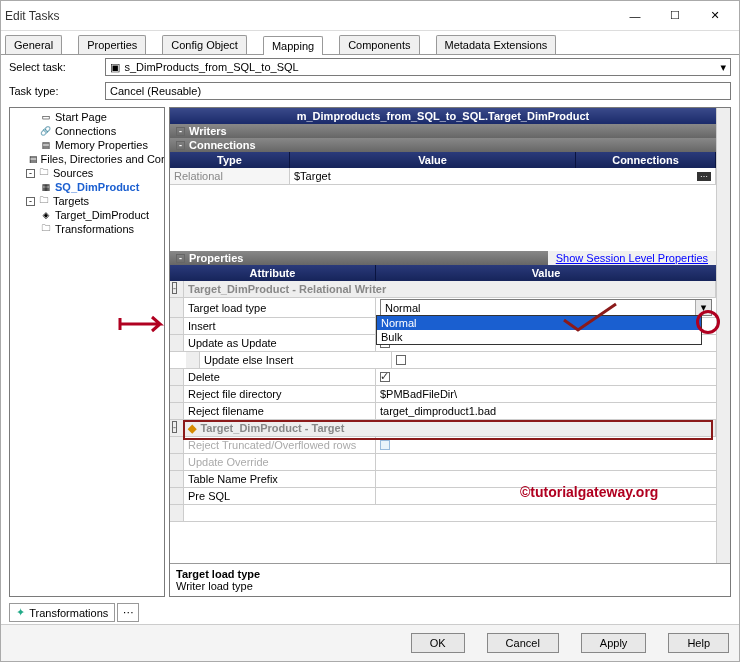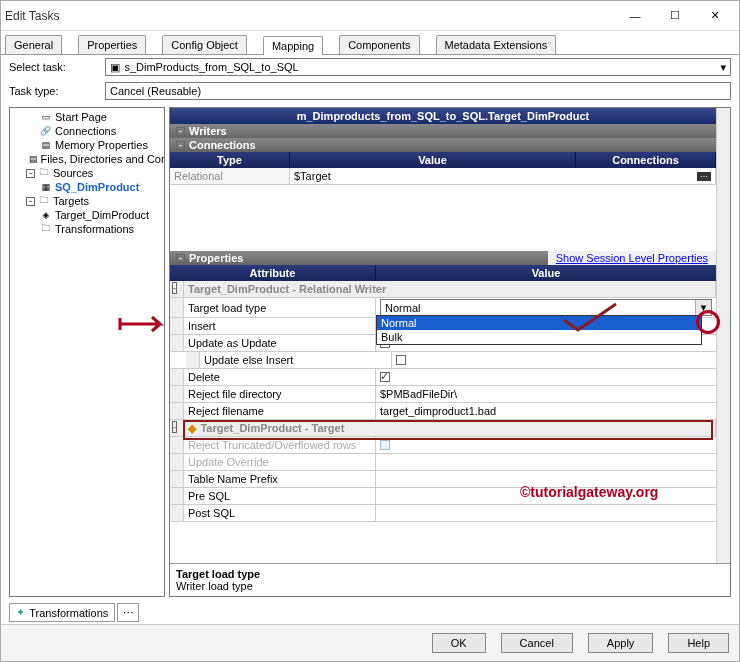--- a/index.html
+++ b/index.html
@@ -48,21 +48,21 @@
 .light-chk { width: 10px; height: 10px; border: 1px solid #9bd; display: inline-block; background:#eaf4fb; }
 .dd { flex: 1; display: flex; border: 1px solid #7a7a7a; background: #fff; align-items: stretch; height: 17px; }
 .dd .ddv { flex: 1; padding: 0 4px; display:flex; align-items:center; }
 .dd .ddbtn { width: 16px; background: #e8e8e8; border-left: 1px solid #aaa; display:flex; align-items:center; justify-content:center; }
 .dd-list { position: absolute; left: 206px; right: 14px; top: 17px; background: #fff; border: 1px solid #333; z-index: 5; }
 .dd-opt { padding: 1px 4px; }
 .dd-opt.sel { background: #1a5fd0; color: #fff; }
 .footer-desc { border-top: 1px solid #999; padding: 4px 6px; }
 .bottom-tabs { display: flex; padding: 2px 8px; gap: 2px; align-items:center; }
 .btab { border: 1px solid #999; padding: 2px 6px; background: #fff; display:flex; align-items:center; gap:4px; }
-.btn-row { display: flex; justify-content: flex-end; gap: 15px; padding: 8px 10px; border-top: 1px solid #ccc; background: #f4f4f4; }
+.btn-row { display: flex; justify-content: flex-end; gap: 22px; padding: 8px 10px; border-top: 1px solid #ccc; background: #f4f4f4; }
 .btn { border: 1px solid #888; background: #e8e8e8; padding: 3px 18px; cursor: pointer; }
 .red-arrow { position: absolute; left: 118px; top: 314px; z-index: 20; }
 .red-circle { position: absolute; border: 3px solid #b00020; border-radius: 50%; width: 24px; height: 24px; z-index: 20; }
 .red-check { position: absolute; z-index: 20; }
 .red-box { position: absolute; border: 2px solid #8b1a1a; z-index: 15; }
 .watermark { position: absolute; color: #b00020; font-weight: bold; font-size: 14px; z-index: 25; }
 .right-scroll { width: 14px; background: #eee; border-left:1px solid #ccc; }
 svg { display:block; }
 </style>
 </head>
@@ -281,21 +281,20 @@
                   <div class="attr" style="">Table Name Prefix</div>
                   <div class="val"></div>
                 </div>
                 <div class="prow">
                   <div class="gutter"></div>
                   <div class="attr" style="">Pre SQL</div>
                   <div class="val"></div>
                 </div>
                 <div class="prow">
                   <div class="gutter"></div>
-                  <div class="attr" style="">Post SQL</div>
                   <div class="val"></div>
                 </div>
               </div>
           </div>
         </div>
         <div class="right-scroll"></div>
       </div>
 
       <div class="footer-desc">
         <div style="font-weight:bold">Target load type</div>

